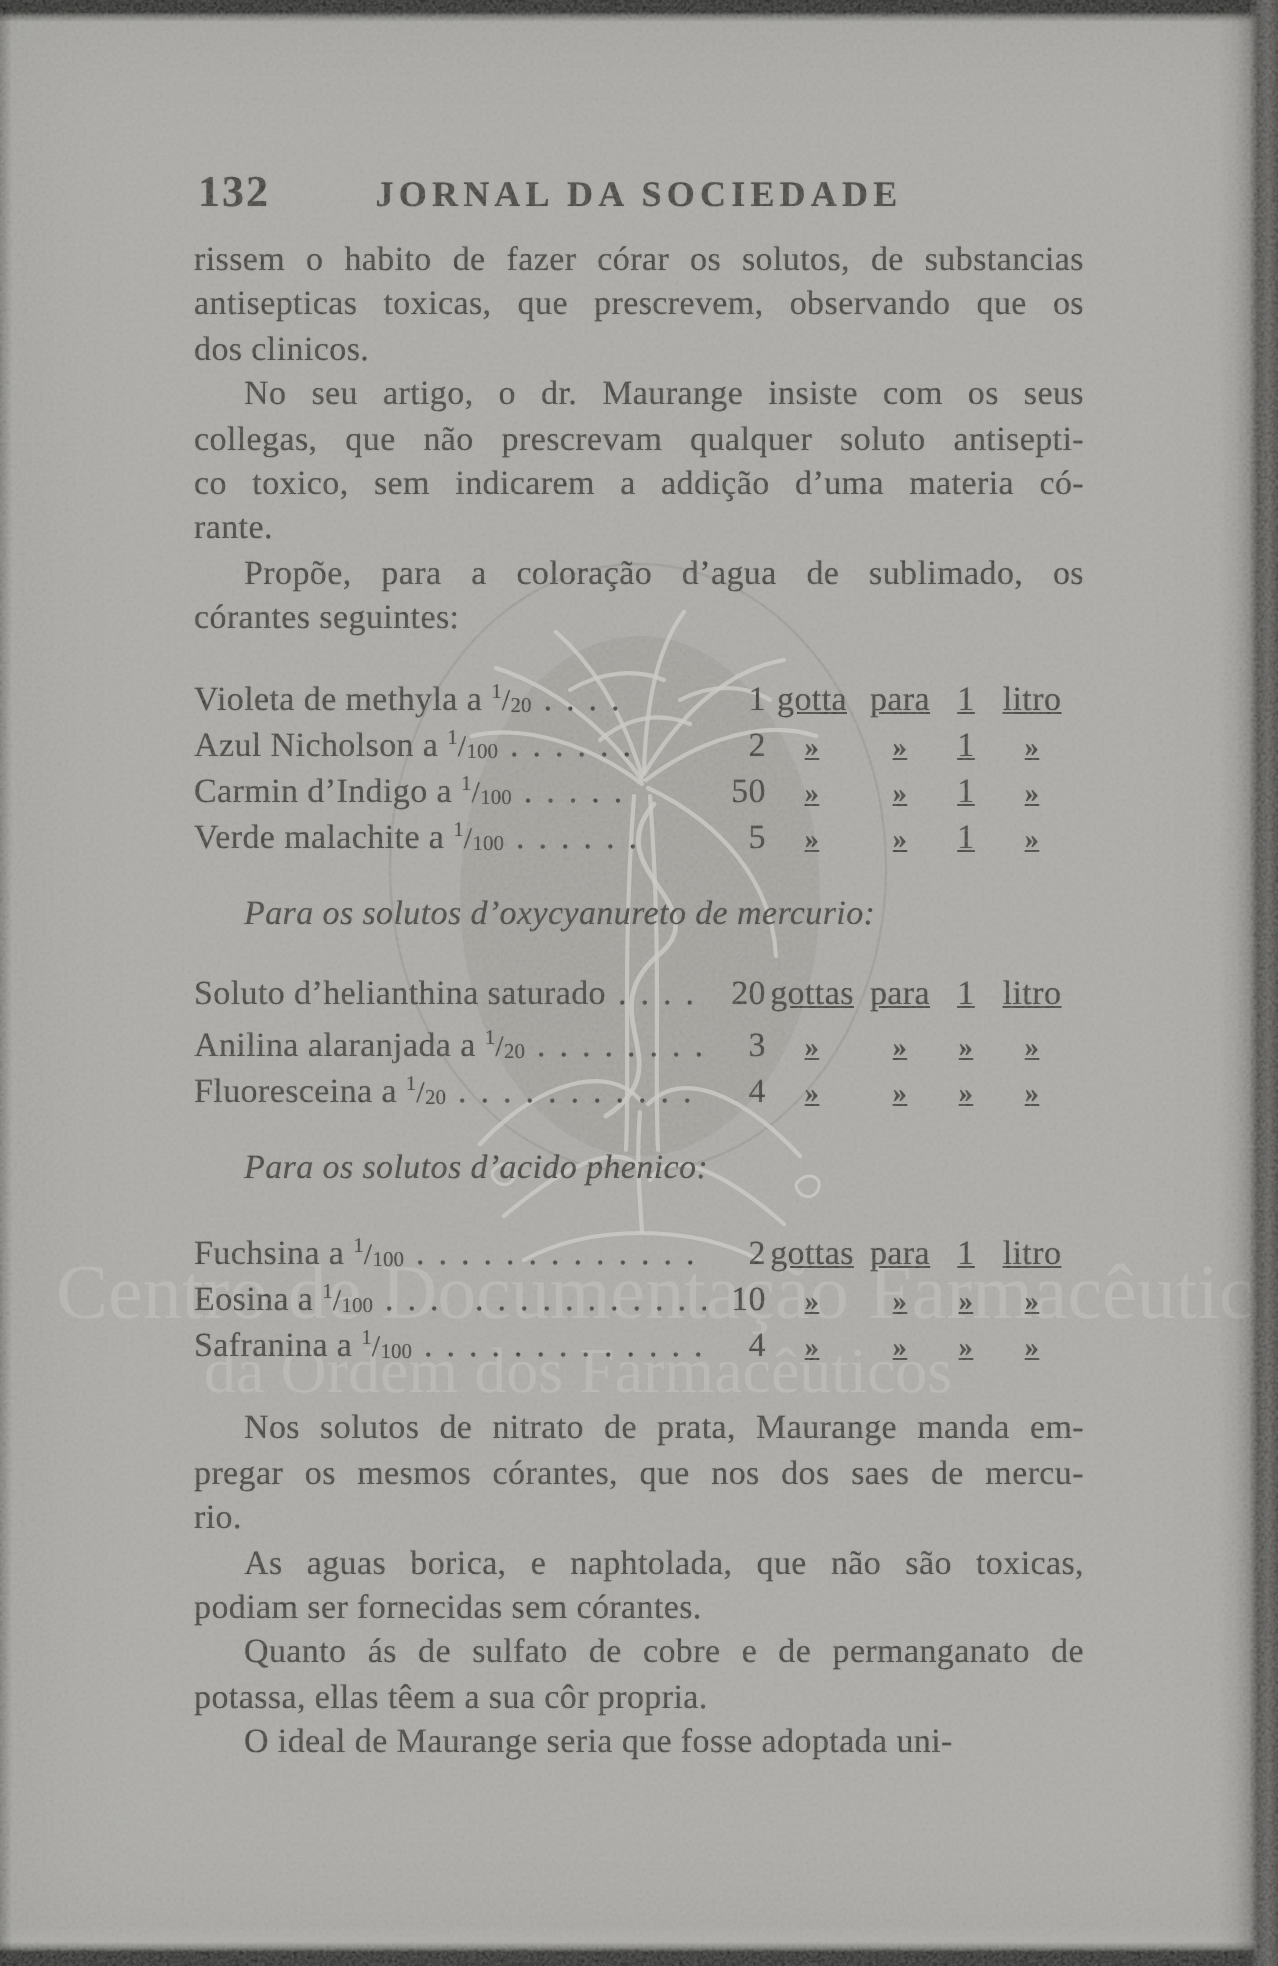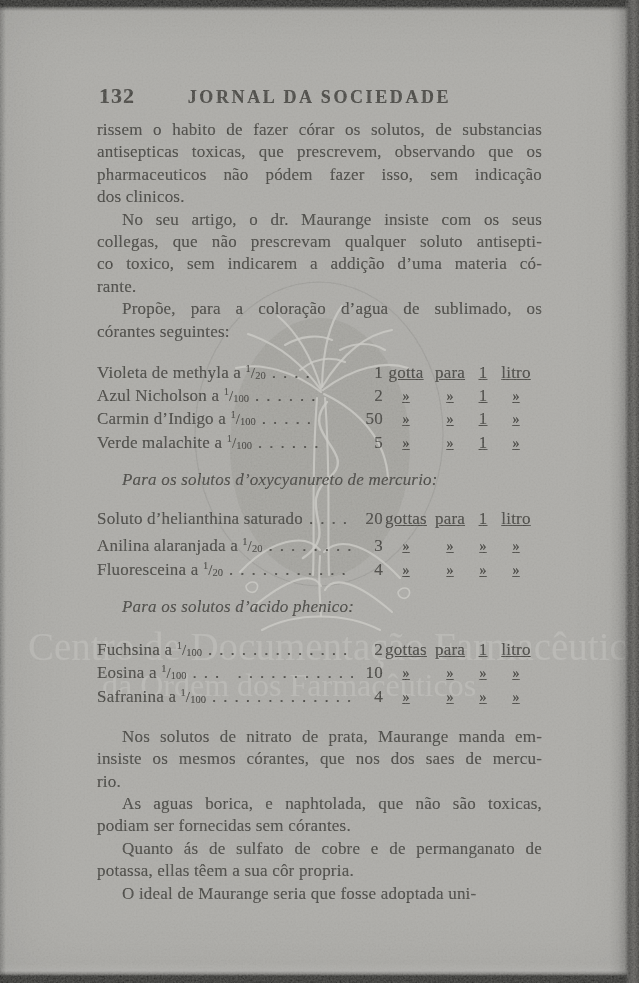--- a/index.html
+++ b/index.html
@@ -104,21 +104,20 @@
 
   <div class="content">
     <div class="pagehead">
       <span class="pageno">132</span>
       <span class="jtitle">JORNAL DA SOCIEDADE</span>
     </div>
     <div id="body-sections">
         <div class="sec-paragraph">
           <div class="pline">rissem o habito de fazer córar os solutos, de substancias</div>
           <div class="pline">antisepticas toxicas, que prescrevem, observando que os</div>
-          <div class="pline">pharmaceuticos não pódem fazer isso, sem indicação</div>
           <div class="pline last">dos clinicos.</div>
         </div>
         <div class="sec-paragraph">
           <div class="pline indent">No seu artigo, o dr. Maurange insiste com os seus</div>
           <div class="pline">collegas, que não prescrevam qualquer soluto antisepti-</div>
           <div class="pline">co toxico, sem indicarem a addição d’uma materia có-</div>
           <div class="pline last">rante.</div>
         </div>
         <div class="sec-paragraph">
           <div class="pline indent">Propõe, para a coloração d’agua de sublimado, os</div>
@@ -217,21 +216,21 @@
             <span class="dotfill">..............</span>
             <span class="tqty">4</span>
             <span class="tcol c0 guille">»</span>
             <span class="tcol c1 guille">»</span>
             <span class="tcol c2 guille">»</span>
             <span class="tcol c3 guille">»</span>
           </div>
         </div>
         <div class="sec-paragraph">
           <div class="pline indent">Nos solutos de nitrato de prata, Maurange manda em-</div>
-          <div class="pline">insiste os mesmos córantes, que nos dos saes de mercu-</div>
+          <div class="pline">pregar os mesmos córantes, que nos dos saes de mercu-</div>
           <div class="pline last">rio.</div>
         </div>
         <div class="sec-paragraph">
           <div class="pline indent">As aguas borica, e naphtolada, que não são toxicas,</div>
           <div class="pline last">podiam ser fornecidas sem córantes.</div>
         </div>
         <div class="sec-paragraph">
           <div class="pline indent">Quanto ás de sulfato de cobre e de permanganato de</div>
           <div class="pline last">potassa, ellas têem a sua côr propria.</div>
         </div>

